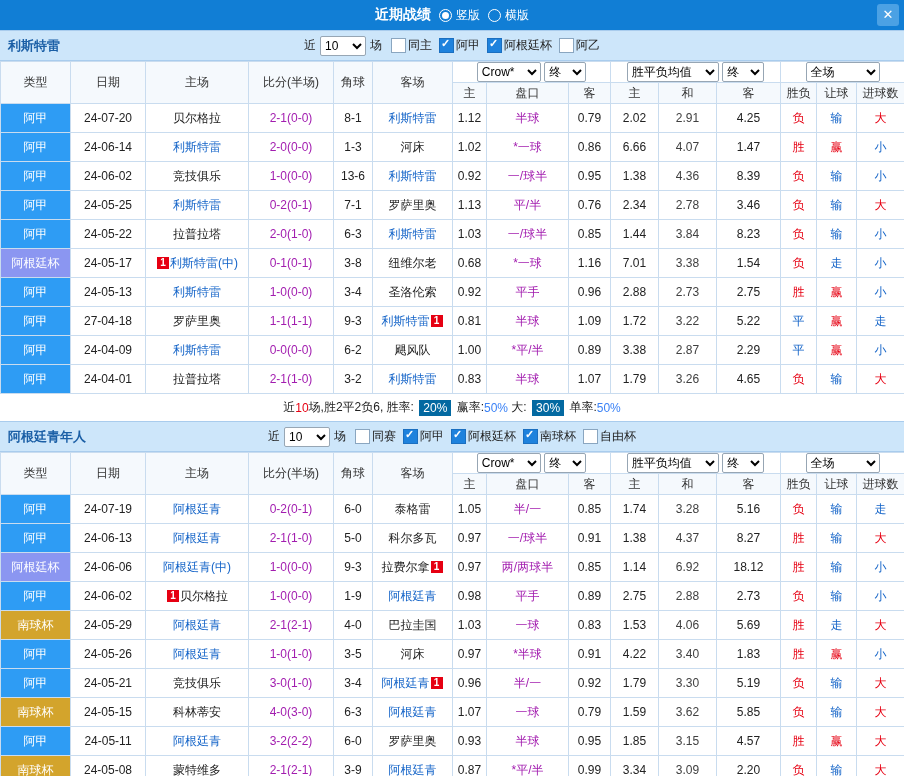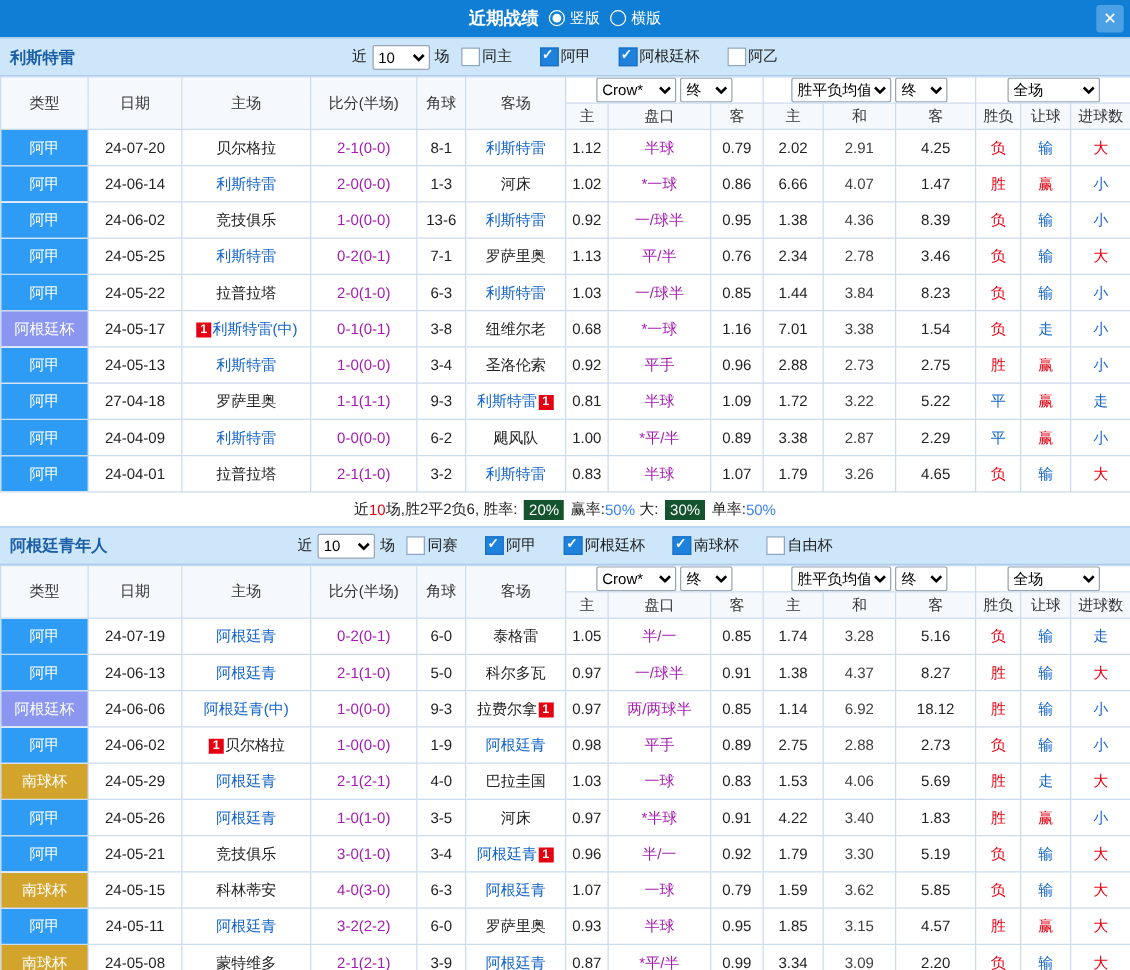--- a/index.html
+++ b/index.html
@@ -1,33 +1,33 @@
 <!DOCTYPE html>
 <html><head>
 <meta charset="utf-8">
 <style>
   html,body{margin:0;padding:0}
   body{width:904px;background:#fff;font-family:"Liberation Sans",sans-serif;font-size:12px;color:#222}
   .topbar{height:30px;background:#117ed5;position:relative;display:flex;align-items:center;justify-content:center;color:#fff}
-  .topbar-center{display:flex;align-items:flex-start;gap:8px}
+  .topbar-center{display:flex;align-items:flex-end;gap:8px}
   .topbar-title{font-size:14px;font-weight:bold}
   .radio-opt{display:flex;align-items:center;gap:4px;cursor:pointer}
   .radio{width:11px;height:11px;border:1px solid #fff;border-radius:50%;display:inline-block;position:relative}
   .radio.checked::after{content:"";position:absolute;left:2px;top:2px;right:2px;bottom:2px;border-radius:50%;background:#fff}
   .close-btn{position:absolute;right:5px;top:4px;width:22px;height:22px;background:#4ba1e4;border:none;border-radius:3px;color:#fff;font-size:13px;line-height:20px;text-align:center;cursor:pointer;padding:0}
   .section-header{height:29px;background:#cde6fa;border-top:1px solid #a9cced;border-bottom:1px solid #a9cced;position:relative;display:flex;align-items:center;justify-content:center}
   .team-title{position:absolute;left:8px;color:#1b5fa6;font-weight:bold;font-size:13px}
   .filters{display:flex;align-items:center;gap:4px}
   select{font:12px "Liberation Sans",sans-serif;height:20px;border:1px solid #97a6b4;background:#fff;border-radius:2px}
   .sel-count{width:46px}
   .sel-company{width:64px}
   .sel-final{width:42px}
-  .sel-europe{width:80px}
+  .sel-europe{width:92px}
   .sel-scope{width:74px}
-  .cbs{display:flex;align-items:center;gap:22px;margin-left:5px}
+  .cbs{display:flex;align-items:center;gap:7px;margin-left:5px}
   .cb{display:flex;align-items:center;gap:2px;cursor:pointer}
   .box{width:13px;height:13px;border:1px solid #8aa6c0;background:#fff;display:inline-block;position:relative}
   .box.checked{background:#1e82dd;border-color:#1b6fc0}
   .box.checked::after{content:"✓";position:absolute;left:1px;top:-2px;color:#fff;font-size:11px;font-weight:bold}
   table{border-collapse:collapse;table-layout:fixed;width:904px}
   th,td{border:1px solid #c9dcef;text-align:center;padding:0;white-space:nowrap;overflow:hidden}
   thead th{height:20px;background:#f5f9fd;font-weight:normal;color:#333}
   thead th.dd-cell{background:#fff}
   tbody td{height:28px;font-size:12px}
   td.lg-jia{background:#2e9cf4;color:#fff}
@@ -36,21 +36,21 @@
   .team-blue{color:#1464c8}
   td.c-score,td.c-hc{color:#a21caf}
   td.c-draw{color:#404040}
   .c-red{color:#e60012}
   .c-blue{color:#1464c8}
   .rcard{display:inline-block;width:12px;height:12px;line-height:12px;background:#e60012;color:#fff;font-size:10px;font-weight:bold;margin:0 1px;vertical-align:1px;text-align:center}
   .summary{height:27px;display:flex;align-items:center;justify-content:center;font-size:12px}
   .summary .sum-k{color:#222;white-space:pre}
   .summary .sum-red{color:#e60012}
   .summary .sum-blue{color:#3b82f6}
-  .summary .sum-badge{background:#14532d;color:#fff;padding:1px 4px;margin:0 2px}
+  .summary .sum-badge{background:#0369a1;color:#fff;padding:1px 4px;margin:0 2px}
 </style>
 </head>
 <body>
 
 <div class="topbar">
   <div class="topbar-center">
     <span class="topbar-title">近期战绩</span>
     <label class="radio-opt">
       <span class="radio checked"></span>
       <span>竖版</span>

